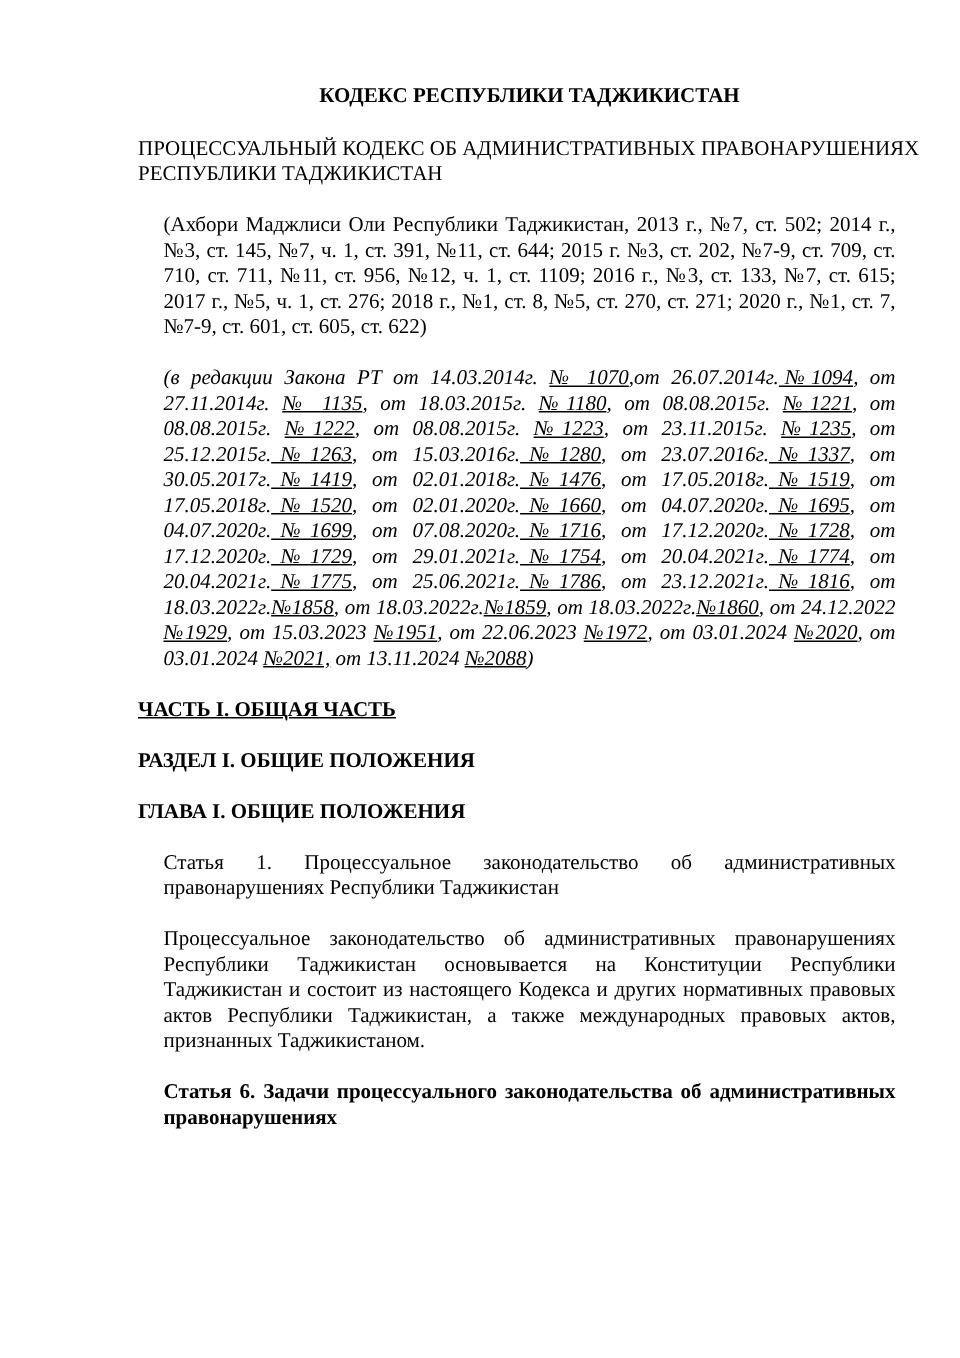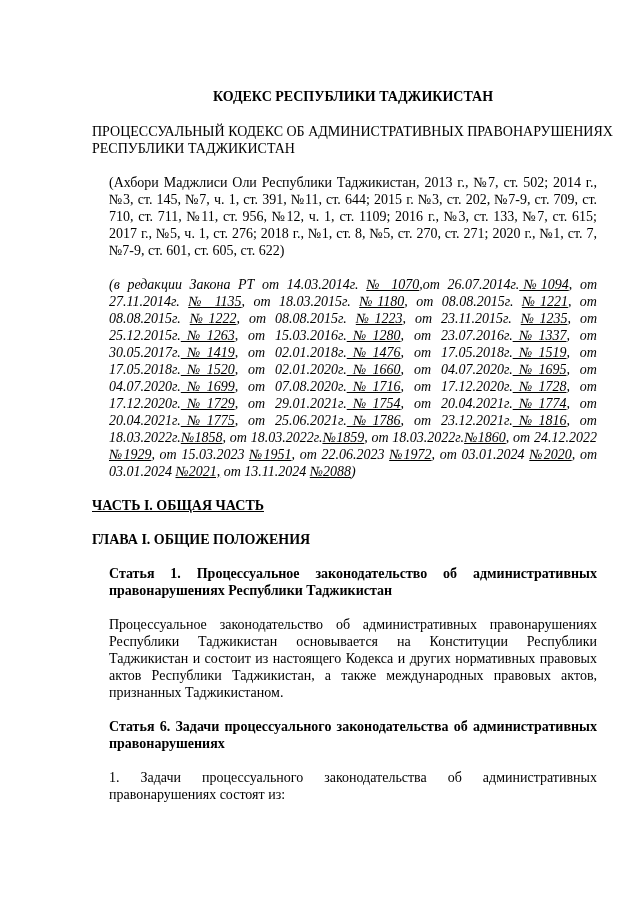--- a/index.html
+++ b/index.html
@@ -10,21 +10,21 @@
   .page {
     position: relative;
     width: 640px;
     height: 905px;
     background: #ffffff;
     color: #000000;
     font-family: "Liberation Serif", "DejaVu Serif", serif;
     font-size: 14px;
     line-height: 17px;
     box-sizing: border-box;
-    padding: 88px 26px 0 92px;
+    padding: 56px 26px 0 92px;
     overflow: hidden;
   }
   .doc-title {
     text-align: center;
     font-weight: bold;
     margin: 0 0 18px 0;
   }
   .doc-subtitle {
     text-align: left;
     font-weight: normal;
@@ -33,44 +33,44 @@
   p.just {
     text-align: justify;
     margin: 17px;
   }
   .source-note { margin: 0 0 15px 0; }
   .amendments { margin: 0 0 20px 0; font-style: italic; }
   .underlined { text-decoration: underline; }
   .h-part    { font-weight: bold; margin: 0 0 17px 0; text-decoration: underline; }
   .h-section { font-weight: bold; margin: 0 0 17px 0; }
   .h-chapter { font-weight: bold; margin: 0 0 16px 0; }
-  .art1-title { font-weight: bold; text-align: justify; margin: 0 0 14px 0; }
+  .art1-title { font-weight: normal; text-align: justify; margin: 0 0 14px 0; }
   .art1-body  { margin: 0 0 17px 0; }
   .art2-title { font-weight: bold; text-align: justify; margin: 0 0 16px 0; }
   .art2-body  { margin: 0; }
 </style>
 </head>
 <body>
 
 <div class="page">
 
   <div class="doc-title">КОДЕКС РЕСПУБЛИКИ ТАДЖИКИСТАН</div>
 
   <div class="doc-subtitle">ПРОЦЕССУАЛЬНЫЙ КОДЕКС ОБ АДМИНИСТРАТИВНЫХ ПРАВОНАРУШЕНИЯХ РЕСПУБЛИКИ ТАДЖИКИСТАН</div>
 
   <p class="just source-note">(Ахбори Маджлиси Оли Республики Таджикистан, 2013 г., №7, ст. 502; 2014 г., №3, ст. 145, №7, ч. 1, ст. 391, №11, ст. 644; 2015 г. №3, ст. 202, №7-9, ст. 709, ст. 710, ст. 711, №11, ст. 956, №12, ч. 1, ст. 1109; 2016 г., №3, ст. 133, №7, ст. 615; 2017 г., №5, ч. 1, ст. 276; 2018 г., №1, ст. 8, №5, ст. 270, ст. 271; 2020 г., №1, ст. 7, №7-9, ст. 601, ст. 605, ст. 622)</p>
 
   <p class="just amendments"><span>(в редакции Закона РТ от 14.03.2014г. </span><span class="underlined">№ 1070</span><span>,от 26.07.2014г.</span><span class="underlined">№1094</span><span>, от 27.11.2014г. </span><span class="underlined">№ 1135</span><span>, от 18.03.2015г. </span><span class="underlined">№1180</span><span>, от 08.08.2015г. </span><span class="underlined">№1221</span><span>, от 08.08.2015г. </span><span class="underlined">№1222</span><span>, от 08.08.2015г. </span><span class="underlined">№1223</span><span>, от 23.11.2015г. </span><span class="underlined">№1235</span><span>, от 25.12.2015г.</span><span class="underlined">№1263</span><span>, от 15.03.2016г.</span><span class="underlined">№1280</span><span>, от 23.07.2016г.</span><span class="underlined">№1337</span><span>, от 30.05.2017г.</span><span class="underlined">№1419</span><span>, от 02.01.2018г.</span><span class="underlined">№1476</span><span>, от 17.05.2018г.</span><span class="underlined">№1519</span><span>, от 17.05.2018г.</span><span class="underlined">№1520</span><span>, от 02.01.2020г.</span><span class="underlined">№1660</span><span>, от 04.07.2020г.</span><span class="underlined">№1695</span><span>, от 04.07.2020г.</span><span class="underlined">№1699</span><span>, от 07.08.2020г.</span><span class="underlined">№1716</span><span>, от 17.12.2020г.</span><span class="underlined">№1728</span><span>, от 17.12.2020г.</span><span class="underlined">№1729</span><span>, от 29.01.2021г.</span><span class="underlined">№1754</span><span>, от 20.04.2021г.</span><span class="underlined">№1774</span><span>, от 20.04.2021г.</span><span class="underlined">№1775</span><span>, от 25.06.2021г.</span><span class="underlined">№1786</span><span>, от 23.12.2021г.</span><span class="underlined">№1816</span><span>, от 18.03.2022г.</span><span class="underlined">№1858</span><span>, от 18.03.2022г.</span><span class="underlined">№1859</span><span>, от 18.03.2022г.</span><span class="underlined">№1860</span><span>, от 24.12.2022 </span><span class="underlined">№1929</span><span>, от 15.03.2023 </span><span class="underlined">№1951</span><span>, от 22.06.2023 </span><span class="underlined">№1972</span><span>, от 03.01.2024 </span><span class="underlined">№2020</span><span>, от 03.01.2024 </span><span class="underlined">№2021,</span><span> от 13.11.2024 </span><span class="underlined">№2088</span><span>)</span></p>
 
   <div class="h-part">ЧАСТЬ I. ОБЩАЯ ЧАСТЬ</div>
 
+  <div class="h-section">РАЗДЕЛ I. ОБЩИЕ ПОЛОЖЕНИЯ</div>
 
   <div class="h-chapter">ГЛАВА I. ОБЩИЕ ПОЛОЖЕНИЯ</div>
 
   <p class="just art1-title">Статья 1. Процессуальное законодательство об административных правонарушениях Республики Таджикистан</p>
 
   <p class="just art1-body">Процессуальное законодательство об административных правонарушениях Республики Таджикистан основывается на Конституции Республики Таджикистан и состоит из настоящего Кодекса и других нормативных правовых актов Республики Таджикистан, а также международных правовых актов, признанных Таджикистаном.</p>
 
   <p class="just art2-title">Статья 6. Задачи процессуального законодательства об административных правонарушениях</p>
 
-  <p class="just art2-body">1. Задачи процессуального законодательства об административных правонарушениях состоят из:</p>
 
 </div>
 
 </body></html>

